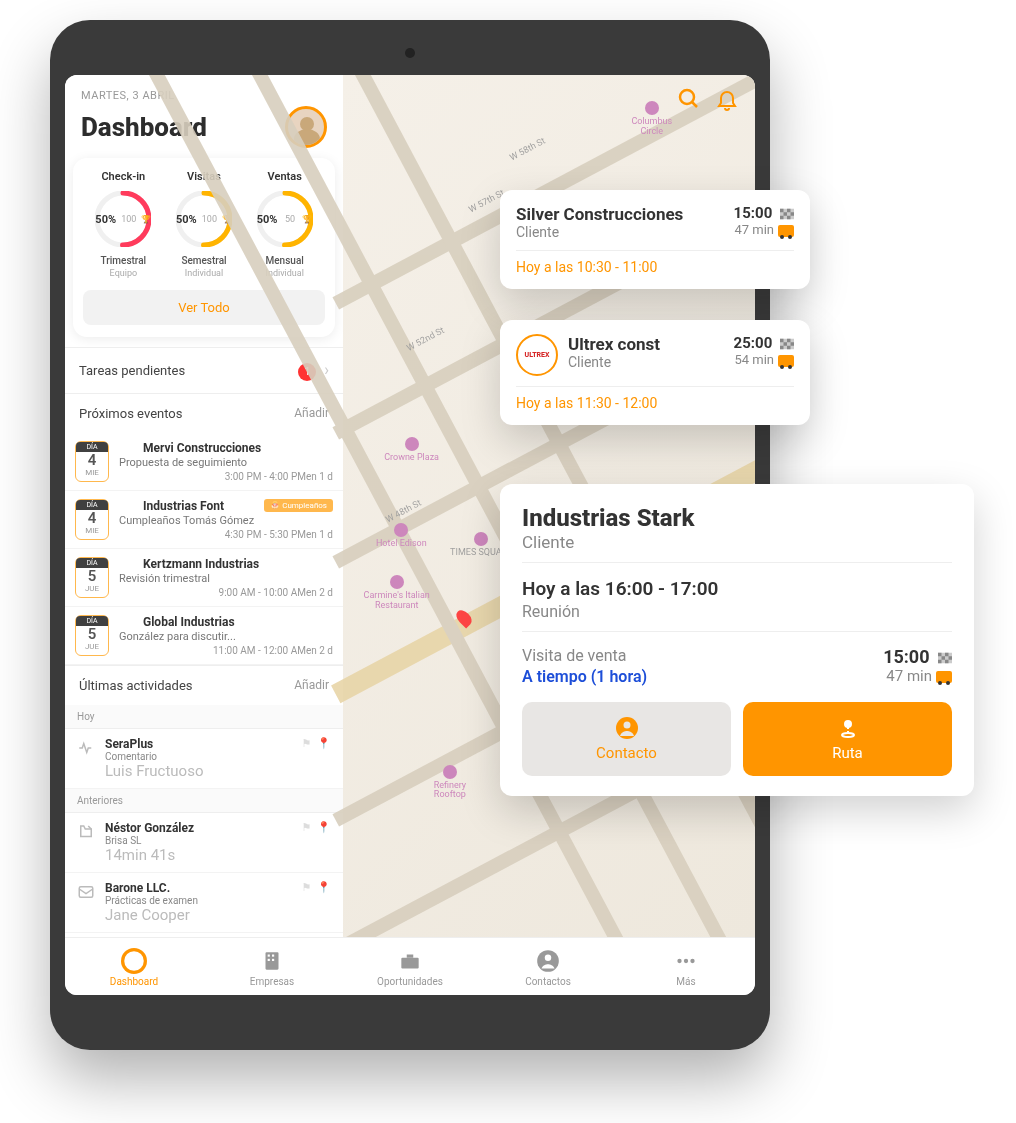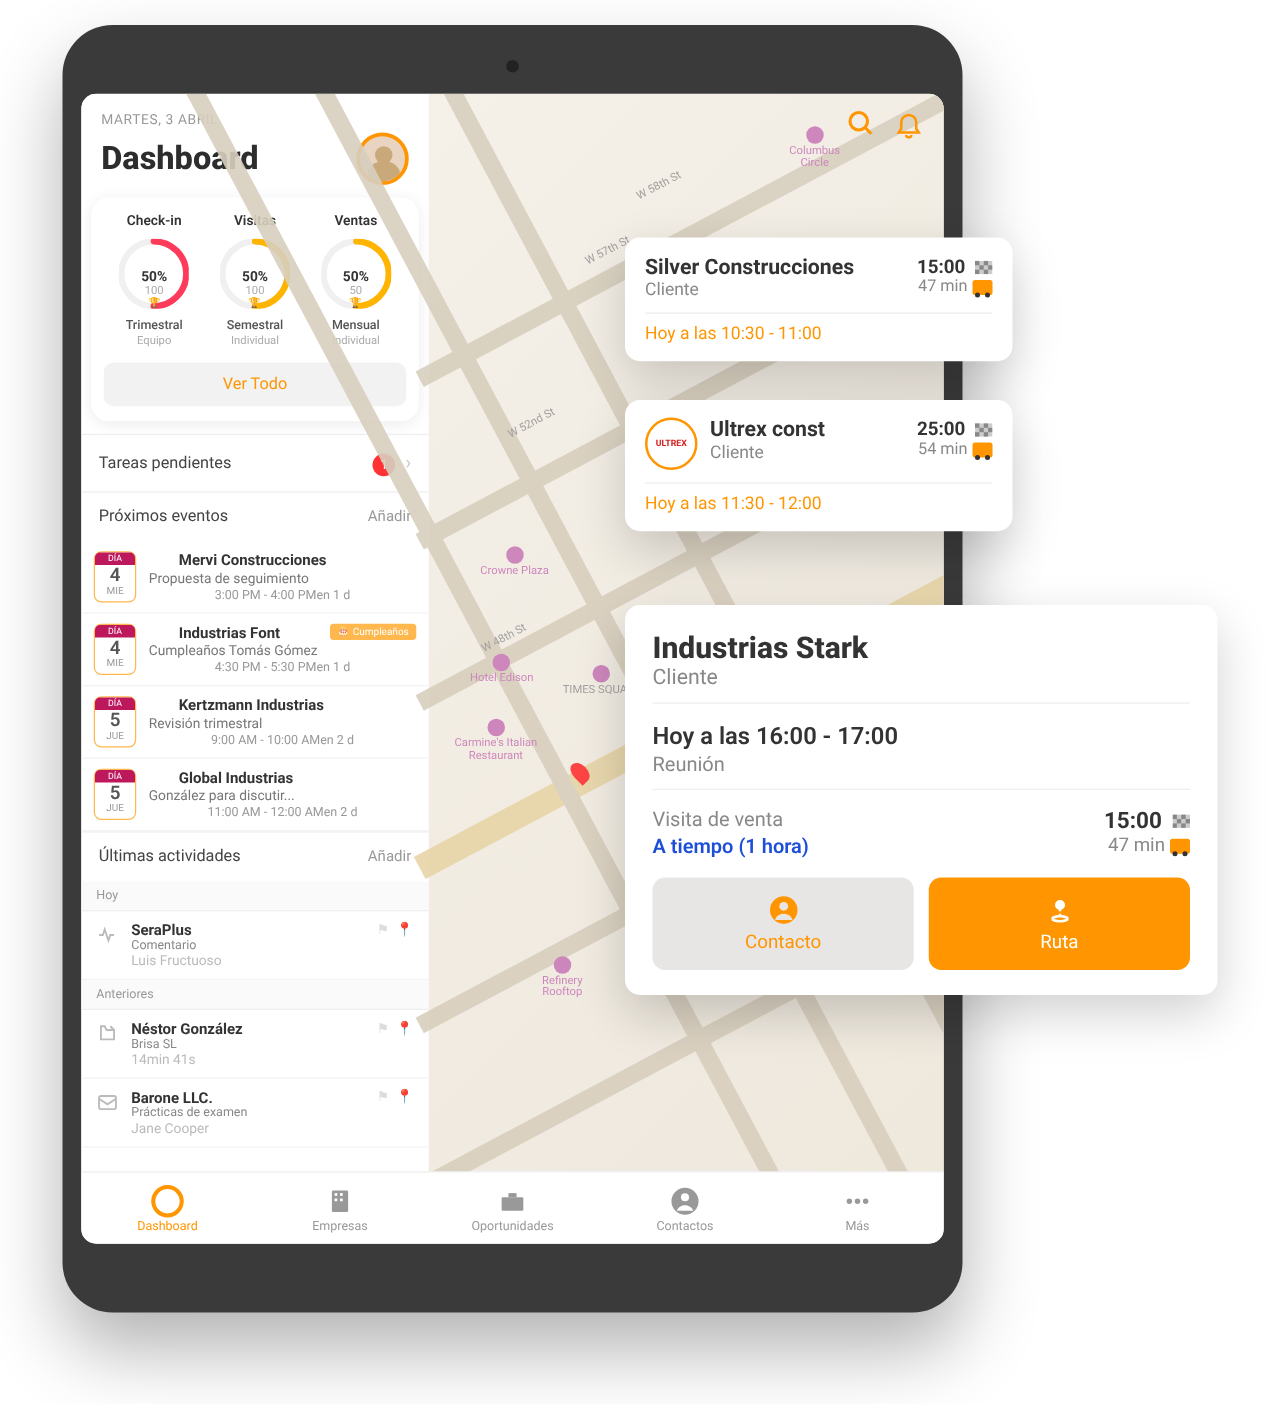--- a/index.html
+++ b/index.html
@@ -23,50 +23,50 @@
   .avatar::after { content:''; position:absolute; top:8px; left:12px; width:14px; height:14px; background:#c9a87a; border-radius:50%; }
   .avatar::before { content:''; position:absolute; bottom:-4px; left:6px; width:26px; height:20px; background:#c9a87a; border-radius:50% 50% 0 0; }
   .topbar-icons { position: absolute; top: 12px; right: 16px; display: flex; gap: 14px; z-index: 5; }
   .icon-btn { width: 24px; height: 24px; color: #ff9500; cursor: pointer; }
   .kpi-card { margin: 0 8px; padding: 12px 10px; background: #fff; border-radius: 14px; box-shadow: 0 2px 12px rgba(0,0,0,0.08); }
   .kpi-row { display: flex; justify-content: space-around; }
   .kpi { text-align: center; flex: 1; }
   .kpi-title { font-size: 11px; font-weight: 600; color: #333; margin-bottom: 8px; }
   .ring { width: 56px; height: 56px; margin: 0 auto; position: relative; }
   .ring svg { transform: rotate(-90deg); }
-  .ring-center { position: absolute; inset: 0; display: flex; flex-direction: column; align-items: center; justify-content: flex-end; }
+  .ring-center { position: absolute; inset: 0; display: flex; flex-direction: row; align-items: center; justify-content: space-between; }
   .ring-pct { font-size: 11px; font-weight: 700; color: #333; }
   .ring-sub { font-size: 9px; color: #aaa; }
   .ring-trophy { font-size: 8px; color: #aaa; }
   .kpi-period { font-size: 10px; color: #555; margin-top: 8px; font-weight: 500; }
   .kpi-scope { font-size: 9px; color: #aaa; margin-top: 2px; }
   .ver-todo { margin-top: 12px; background: #f2f2f2; border-radius: 8px; padding: 10px; text-align: center; font-size: 13px; color: #ff9500; cursor: pointer; }
   .section { padding: 12px 14px; border-top: 1px solid #eee; display: flex; justify-content: space-between; align-items: center; }
   .section-title { font-size: 13px; color: #444; }
   .section-action { font-size: 12px; color: #999; cursor: pointer; }
   .badge-red { background: #ff3333; color: #fff; font-size: 11px; width: 18px; height: 18px; border-radius: 50%; display: inline-flex; align-items: center; justify-content: center; margin-right: 4px; }
   .chevron { color: #ccc; }
   .event { display: flex; padding: 8px 10px; gap: 10px; border-bottom: 1px solid #f3f3f3; }
   .date-chip { width: 34px; text-align: center; border: 1px solid #ffb84d; border-radius: 6px; padding: 2px 0; background: #fff; }
-  .date-chip-label { font-size: 7px; background: #be185d; color: #fff; padding: 1px 0; border-radius: 4px 4px 0 0; margin: -2px -0px 0; }
+  .date-chip-label { font-size: 7px; background: #404040; color: #fff; padding: 1px 0; border-radius: 4px 4px 0 0; margin: -2px -0px 0; }
   .date-chip-day { font-size: 15px; font-weight: 600; color: #555; line-height: 1.1; }
   .date-chip-dow { font-size: 8px; color: #999; }
   .event-body { flex: 1; }
   .event-row1 { display: flex; justify-content: space-between; align-items: center; }
   .event-title { font-size: 12px; font-weight: 700; color: #333; padding-left: 24px; }
   .event-sub { font-size: 11px; color: #777; margin-top: 1px; }
-  .event-time { font-size: 10px; color: #999; margin-top: 2px; display: flex; justify-content: center; }
+  .event-time { font-size: 10px; color: #999; margin-top: 2px; display: flex; justify-content: flex-end; }
   .birthday-tag { background: #ffb84d; color: #fff; font-size: 8px; padding: 2px 6px; border-radius: 3px; display: inline-flex; align-items: center; gap: 3px; }
   .subheader { font-size: 10px; color: #999; padding: 6px 12px; background: #fafafa; border-bottom: 1px solid #eee; }
   .activity { display: flex; padding: 8px 12px; gap: 10px; border-bottom: 1px solid #f3f3f3; align-items: flex-start; }
   .act-icon { width: 18px; height: 18px; color: #bbb; margin-top: 2px; }
   .act-body { flex: 1; }
   .act-title { font-size: 12px; font-weight: 700; color: #333; }
   .act-sub { font-size: 10px; color: #888; }
-  .act-sub2 { font-size: 11px; color: #bbb; }
+  .act-sub2 { font-size: 15px; color: #bbb; }
   .act-icons { display: flex; gap: 6px; color: #ddd; font-size: 11px; }
   .tabbar { display: flex; border-top: 1px solid #eee; background: #fff; }
   .tab { flex: 1; text-align: center; padding: 10px 0 8px; font-size: 10px; color: #999; cursor: pointer; }
   .tab.active { color: #ff9500; }
   .tab-icon { width: 26px; height: 26px; margin: 0 auto 2px; display: flex; align-items: center; justify-content: center; }
   .tab.active .tab-icon { background: #ff9500; border-radius: 50%; color: #fff; }
   
   .float-card { position: absolute; background: #fff; border-radius: 12px; box-shadow: 0 15px 40px rgba(0,0,0,0.18); padding: 14px 16px; }
   .fc1 { left: 500px; top: 190px; width: 310px; }
   .fc2 { left: 500px; top: 320px; width: 310px; }

